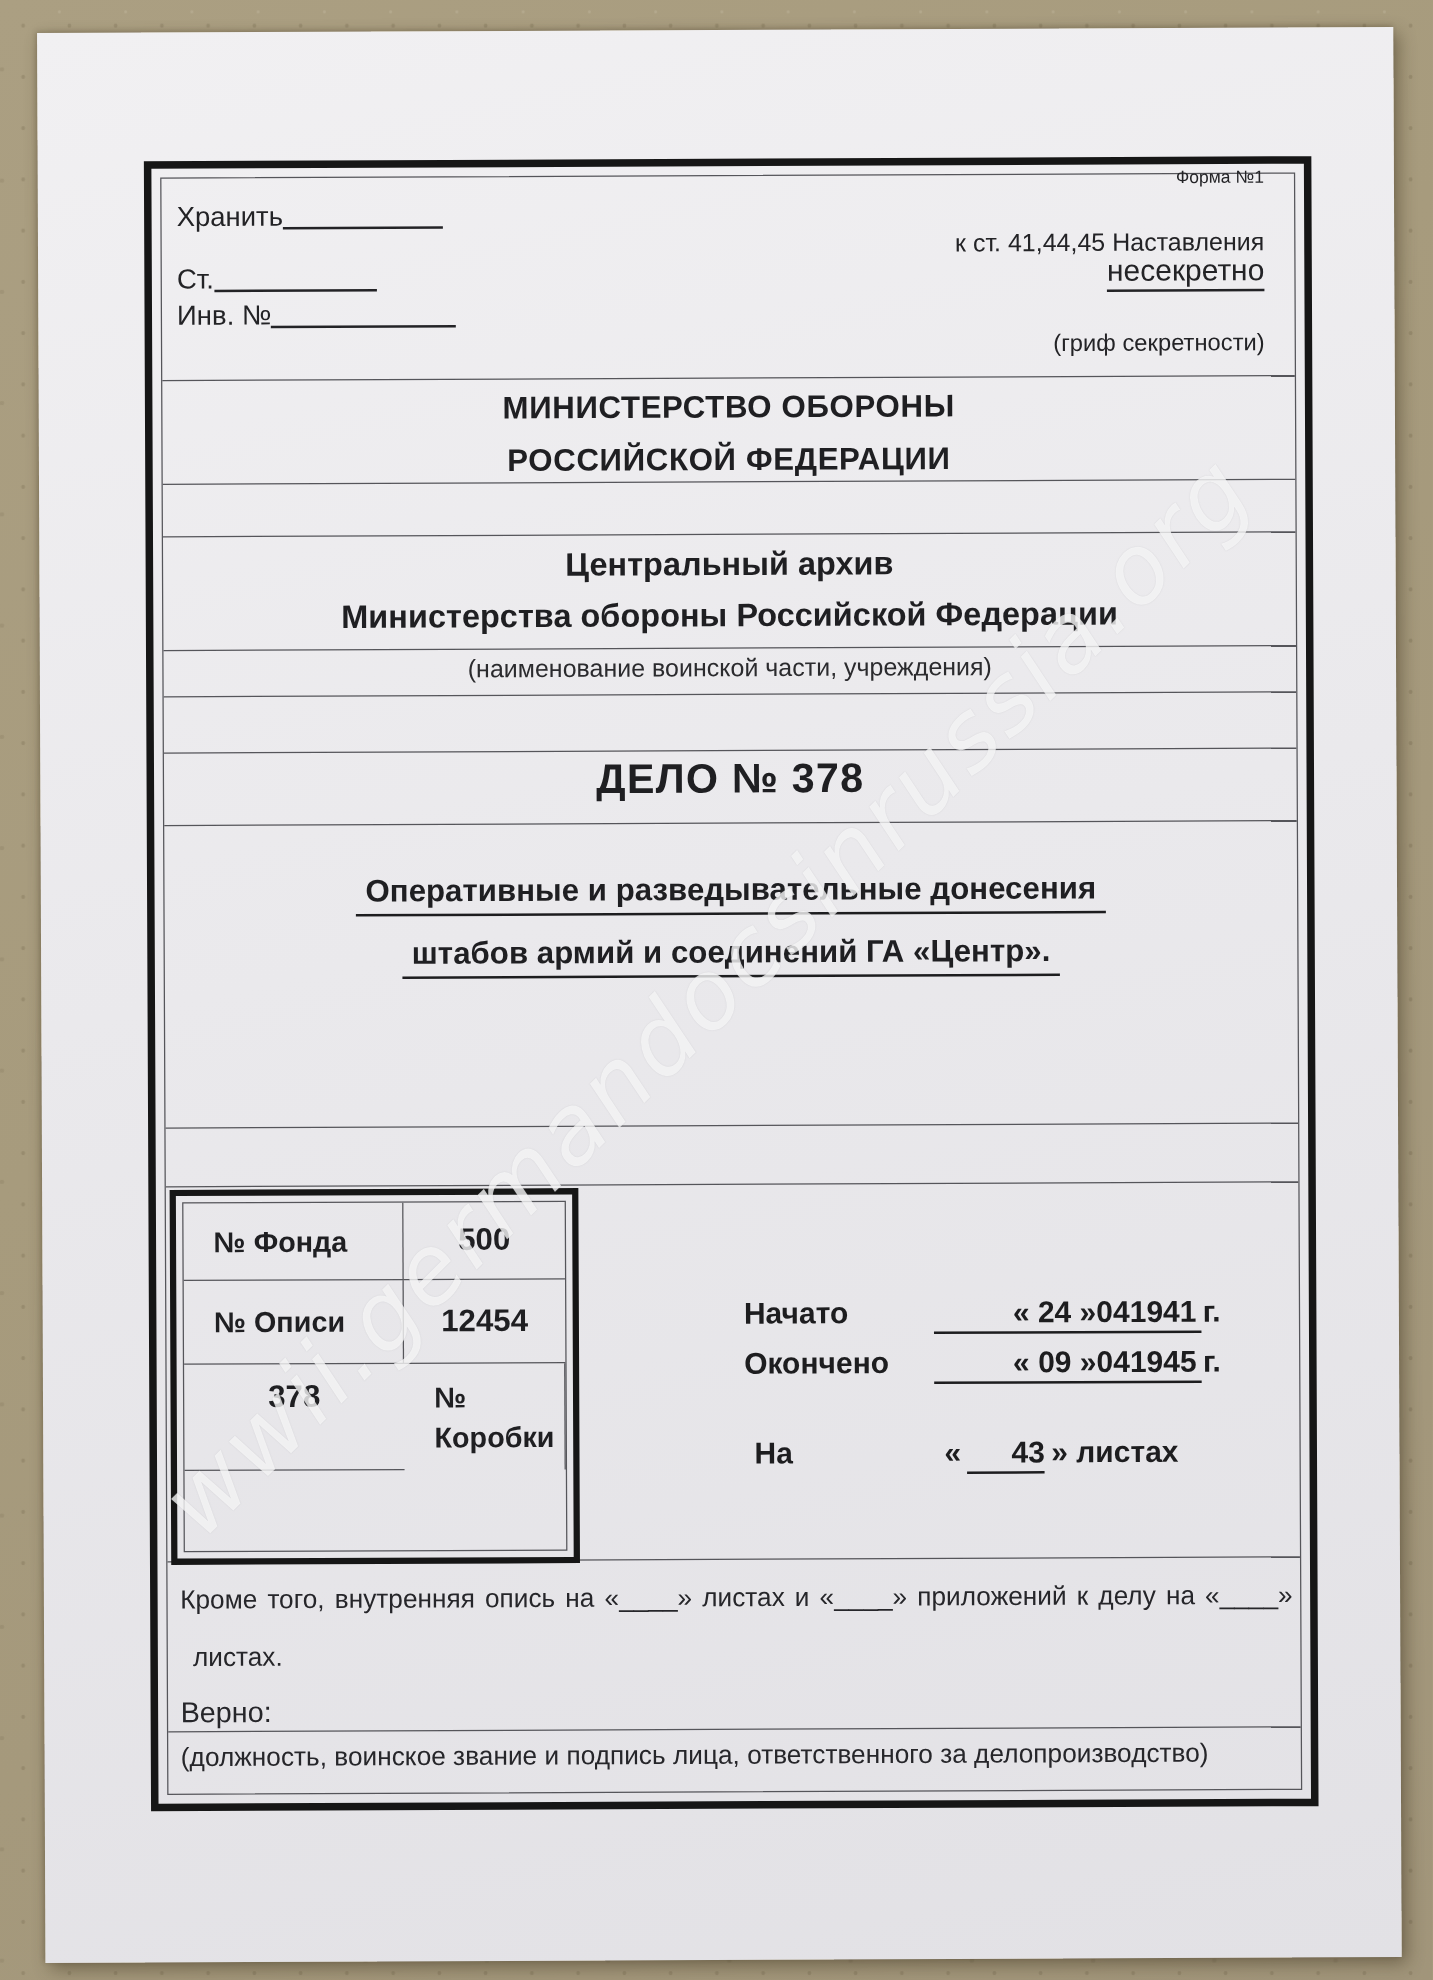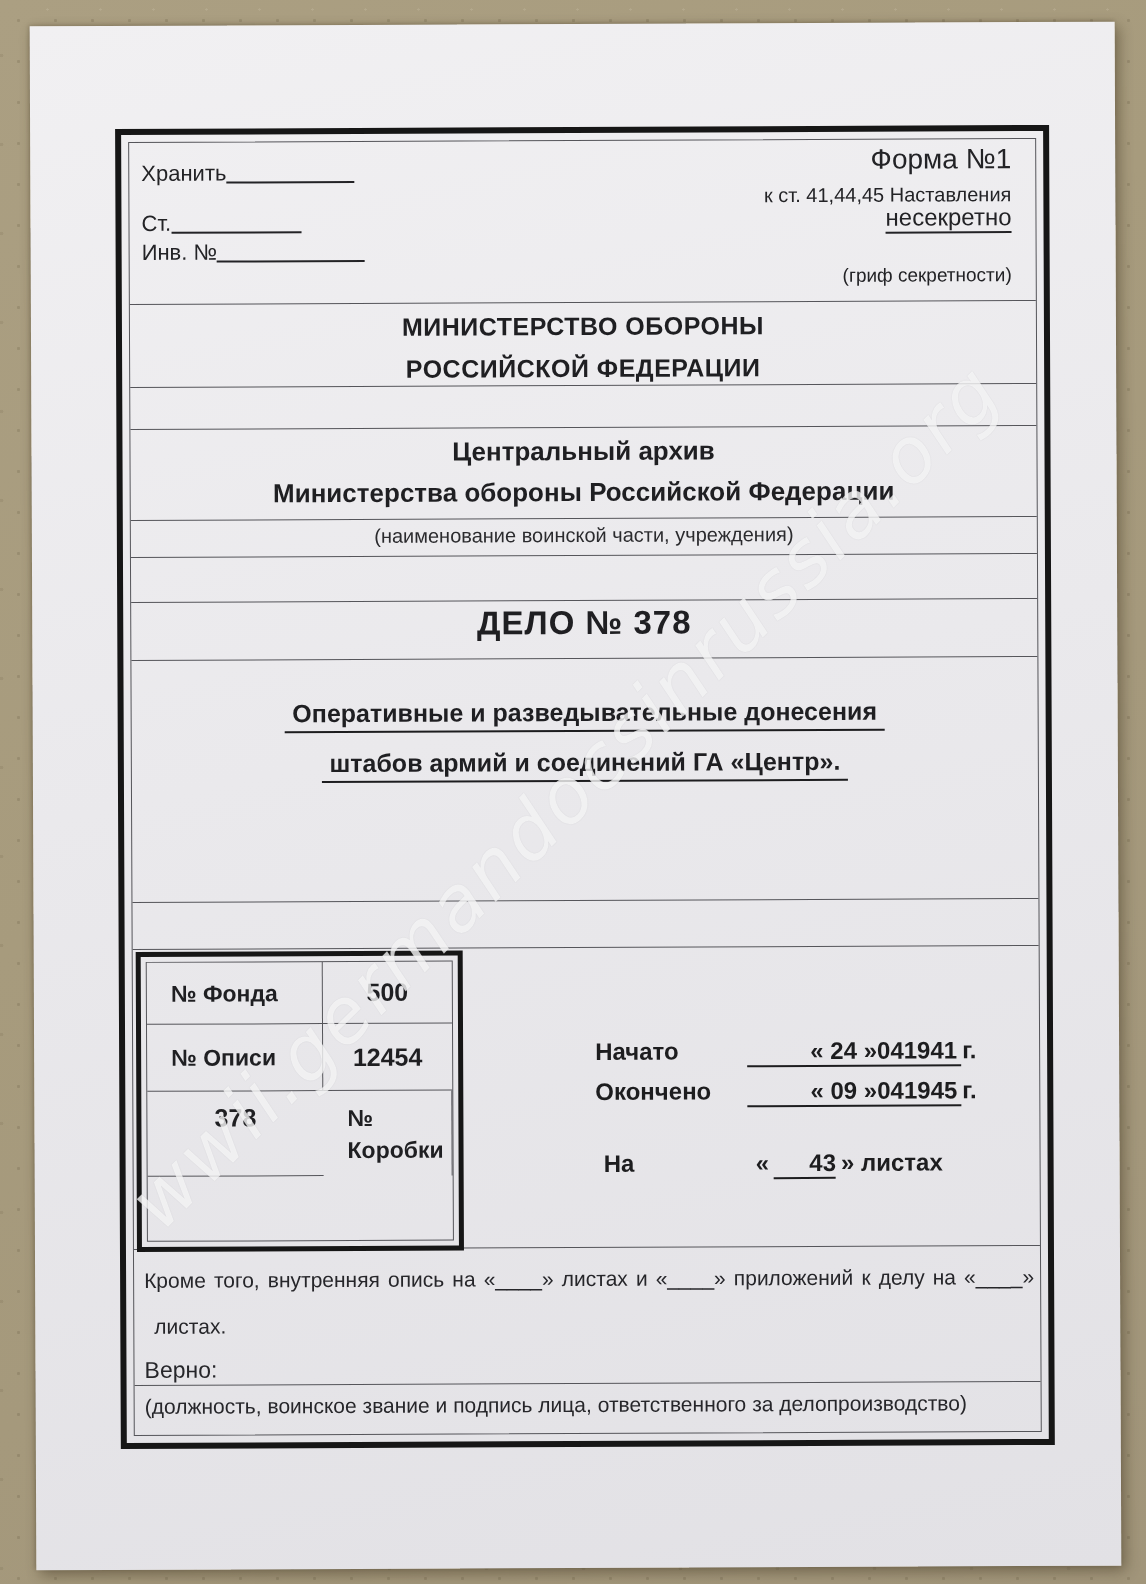--- a/index.html
+++ b/index.html
@@ -100,21 +100,21 @@
     <div class="abs" style="left:20px;top:26px">
       <span class="lbl">Хранить</span><span class="fline" style="width:128px"></span>
     </div>
     <div class="abs" style="left:20px;top:76px">
       <span class="lbl">Ст.</span><span class="fline" style="width:130px"></span>
     </div>
     <div class="abs" style="left:20px;top:105px">
       <span class="lbl">Инв. №</span><span class="fline" style="width:148px"></span>
     </div>
 
-    <div class="stamp" style="top:12px;font-size:28px">Форма №1</div>
+    <div class="stamp" style="top:2px;font-size:14px">Форма №1</div>
     <div class="stamp" style="top:52px;font-size:20px">к ст. 41,44,45 Наставления</div>
     <div class="stamp" style="top:72px;font-size:24px"><span class="underl">несекретно</span></div>
     <div class="stamp" style="top:133px;font-size:19px">(гриф секретности)</div>
 
     <div class="ministry">
       <div>МИНИСТЕРСТВО ОБОРОНЫ</div>
       <div>РОССИЙСКОЙ ФЕДЕРАЦИИ</div>
     </div>
 
     <div class="archive">

